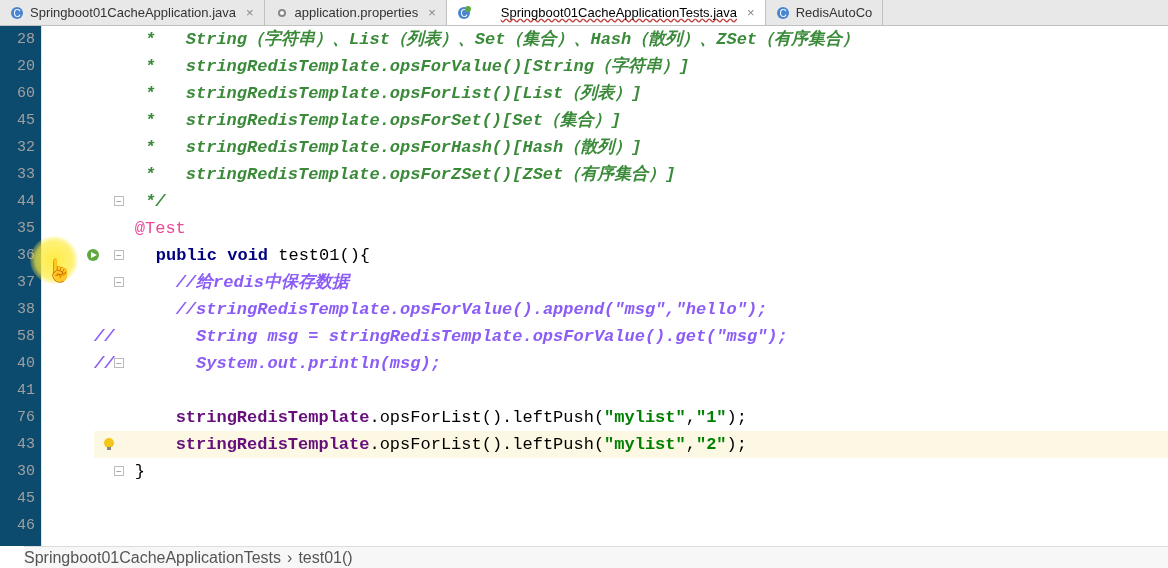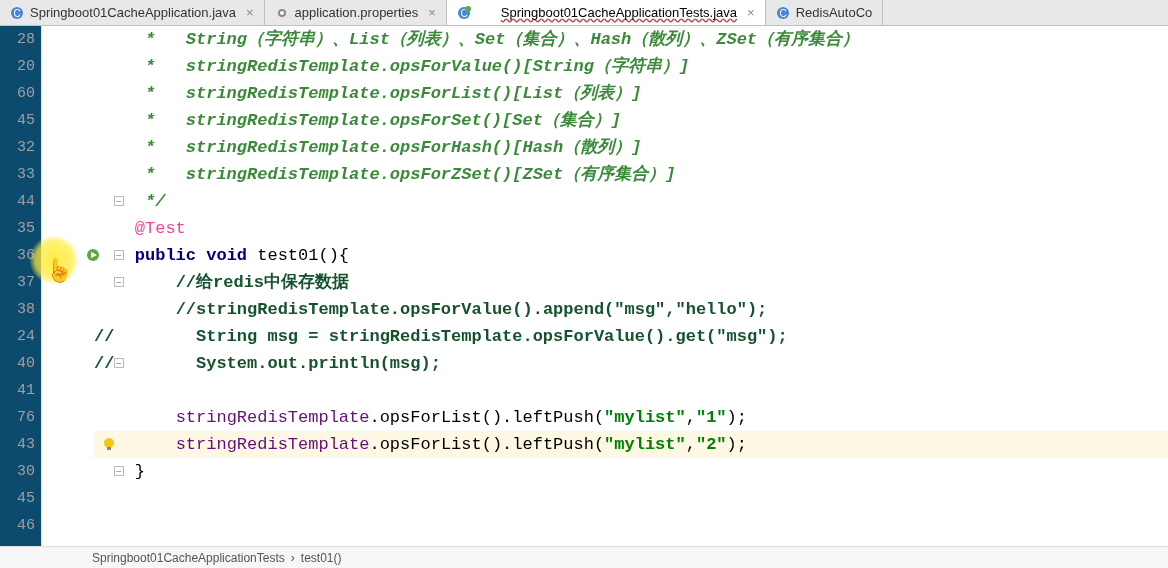--- a/index.html
+++ b/index.html
@@ -72,35 +72,35 @@
     font-family: "Consolas","Courier New",monospace;
     font-size: 17px;
     line-height: 27px;
     white-space: pre;
     color: #000;
     padding-left: 2px;
   }
   .code .row { height: 27px; }
   .code .row.highlighted { background: #fcf8e3; }
   .c-comment-green { color: #3a8a3a; font-style: italic; font-weight: bold; }
-  .c-kw { color: #000080; font-weight: bold; }
+  .c-kw { color: #000080; font-weight: bold; margin-left: 21px; }
   .c-ann { color: #ec4899; }
-  .c-blue-comment { color: #14532d; font-weight: bold; }
-  .c-field { color: #660e7a; font-weight: normal; }
+  .c-blue-comment { color: #8b5cf6; font-style: italic; font-weight: bold; }
+  .c-field { color: #660e7a; font-weight: bold; }
   .c-str { color: #008000; font-weight: bold; }
   .breadcrumb {
     height: 22px;
     border-top: 1px solid #ddd;
     background: #f7f7f7;
     display: flex;
     align-items: center;
-    padding-left: 92px;
-    font-size: 12px;
+    font-size: 16px;
     color: #555;
     gap: 6px;
+    margin-left: 24px;
   }
   .bulb {
     position: absolute;
     width: 14px;
     height: 14px;
     left: 60px;
   }
   .fold-mark {
     position: absolute;
     width: 10px;
@@ -193,21 +193,21 @@
       <div class="ln">20</div>
       <div class="ln">60</div>
       <div class="ln">45</div>
       <div class="ln">32</div>
       <div class="ln">33</div>
       <div class="ln">44</div>
       <div class="ln">35</div>
       <div class="ln">36</div>
       <div class="ln">37</div>
       <div class="ln">38</div>
-      <div class="ln">24</div>
+      <div class="ln">58</div>
       <div class="ln">40</div>
       <div class="ln">41</div>
       <div class="ln">76</div>
       <div class="ln">43</div>
       <div class="ln">30</div>
       <div class="ln">45</div>
       <div class="ln">46</div>
     </div>
   <div class="gutter-icons" id="gutterIcons">
       <div class="fold-mark" style="top: 170px;">−</div>

